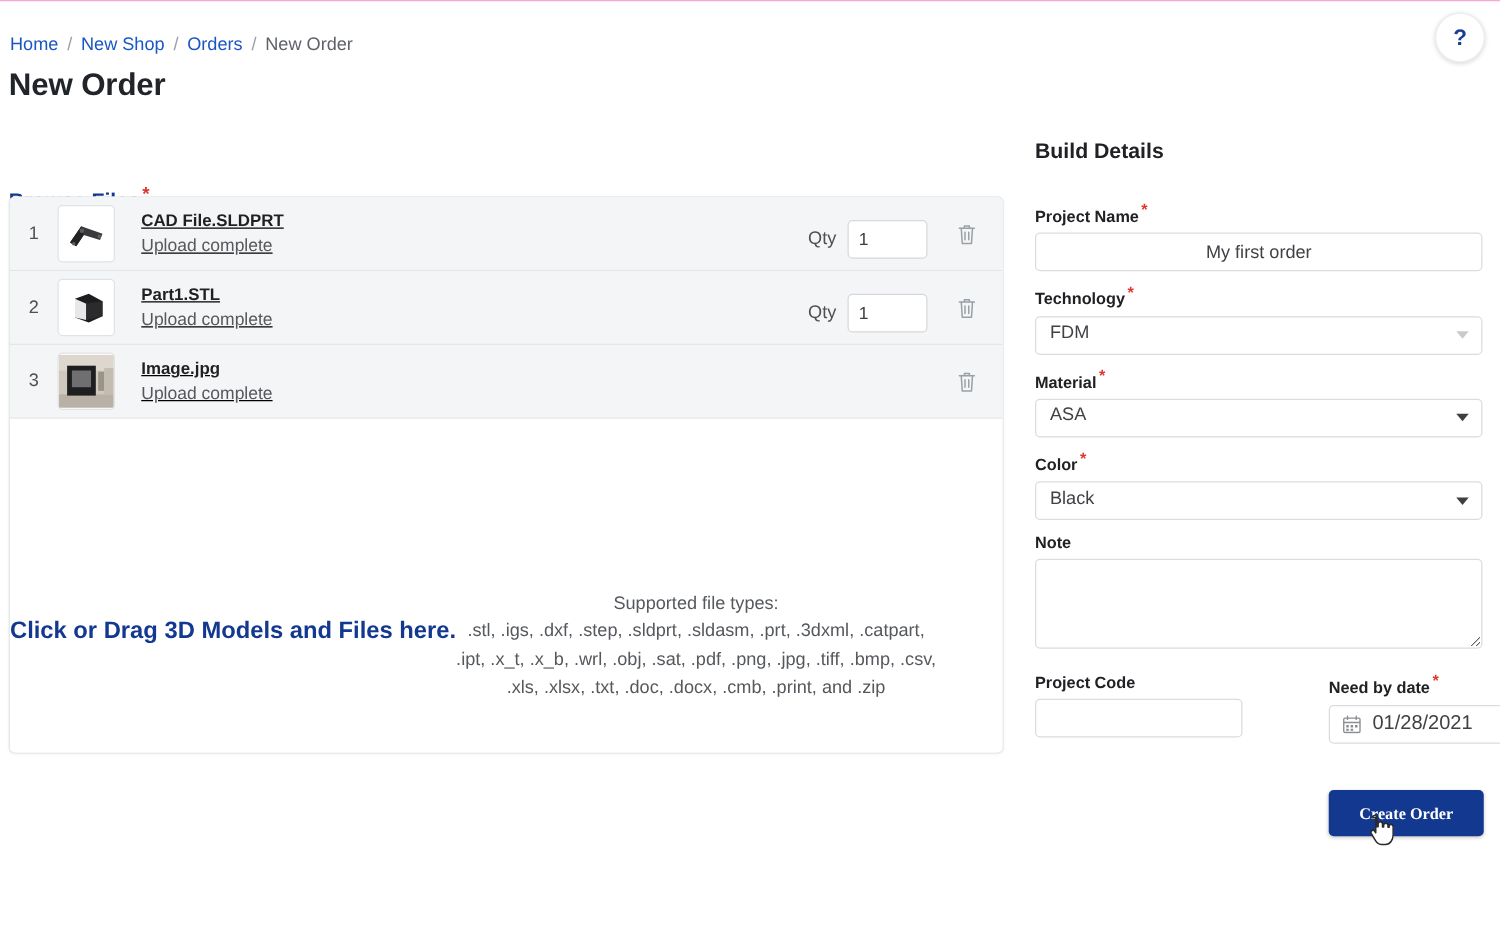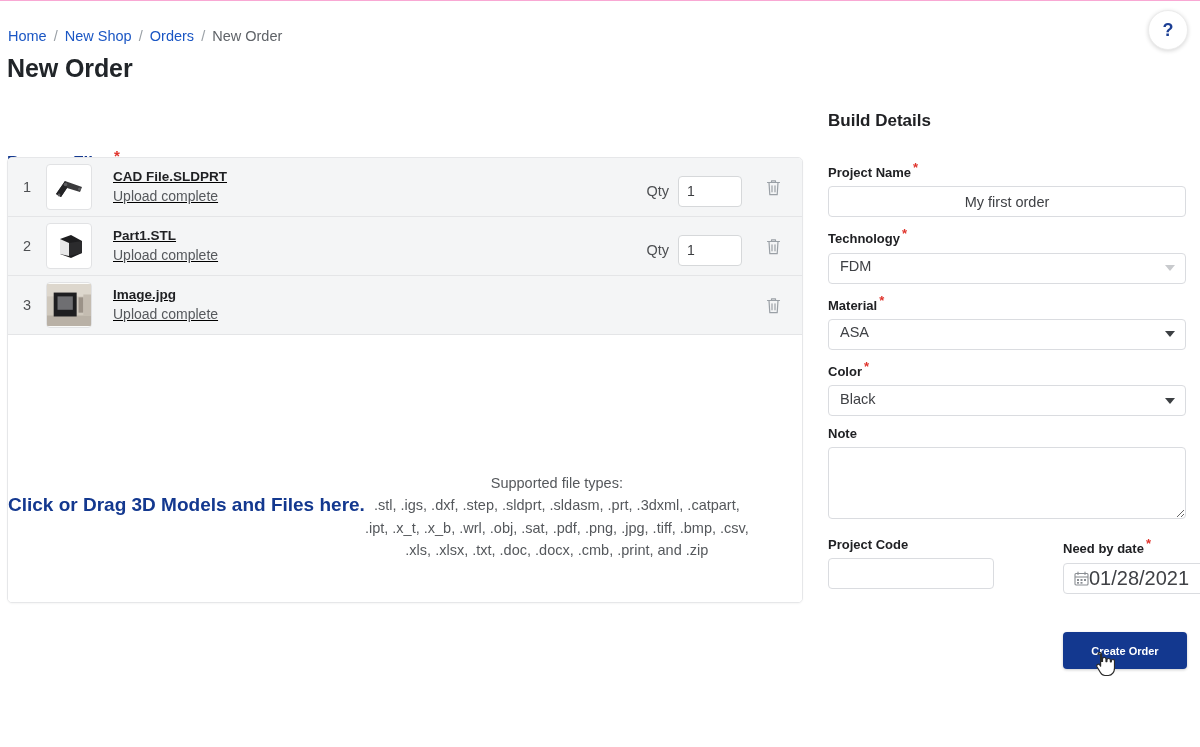--- a/index.html
+++ b/index.html
@@ -171,29 +171,29 @@
     border: 1px solid #dadce0; border-radius: 4px;
     background: #fff; font-size: 14.5px; color: #3f4145;
     padding: 0 10px; font-family: inherit;
   }
   .date-box {
     width: 166px; height: 31px;
     border: 1px solid #dadce0; border-radius: 4px;
     background: #fff; display: flex; align-items: center;
     padding: 0 10px; cursor: pointer;
   }
-  .date-text { font-size: 20px; color: #3f4145; }
+  .date-text { font-size: 16px; color: #3f4145; margin-left: 9px; }
 
   
   .create-btn {
     position: absolute; left: 1063px; top: 631px;
     width: 124px; height: 37px;
     background: #13388f; border: none; border-radius: 4px;
-    color: #ffffff; font-size: 11px; font-weight: bold;
-    font-family: Liberation Sans, sans-serif; cursor: pointer;
+    color: #ffffff; font-size: 13px; font-weight: bold;
+    font-family: Liberation Serif, serif; cursor: pointer;
     box-shadow: 0 1px 3px rgba(0,0,0,0.2);
   }
 
   
   .cursor { position: absolute; left: 1093px; top: 650px; pointer-events: none; }
 </style>
 </head>
 <body>
 
 <div class="page">

